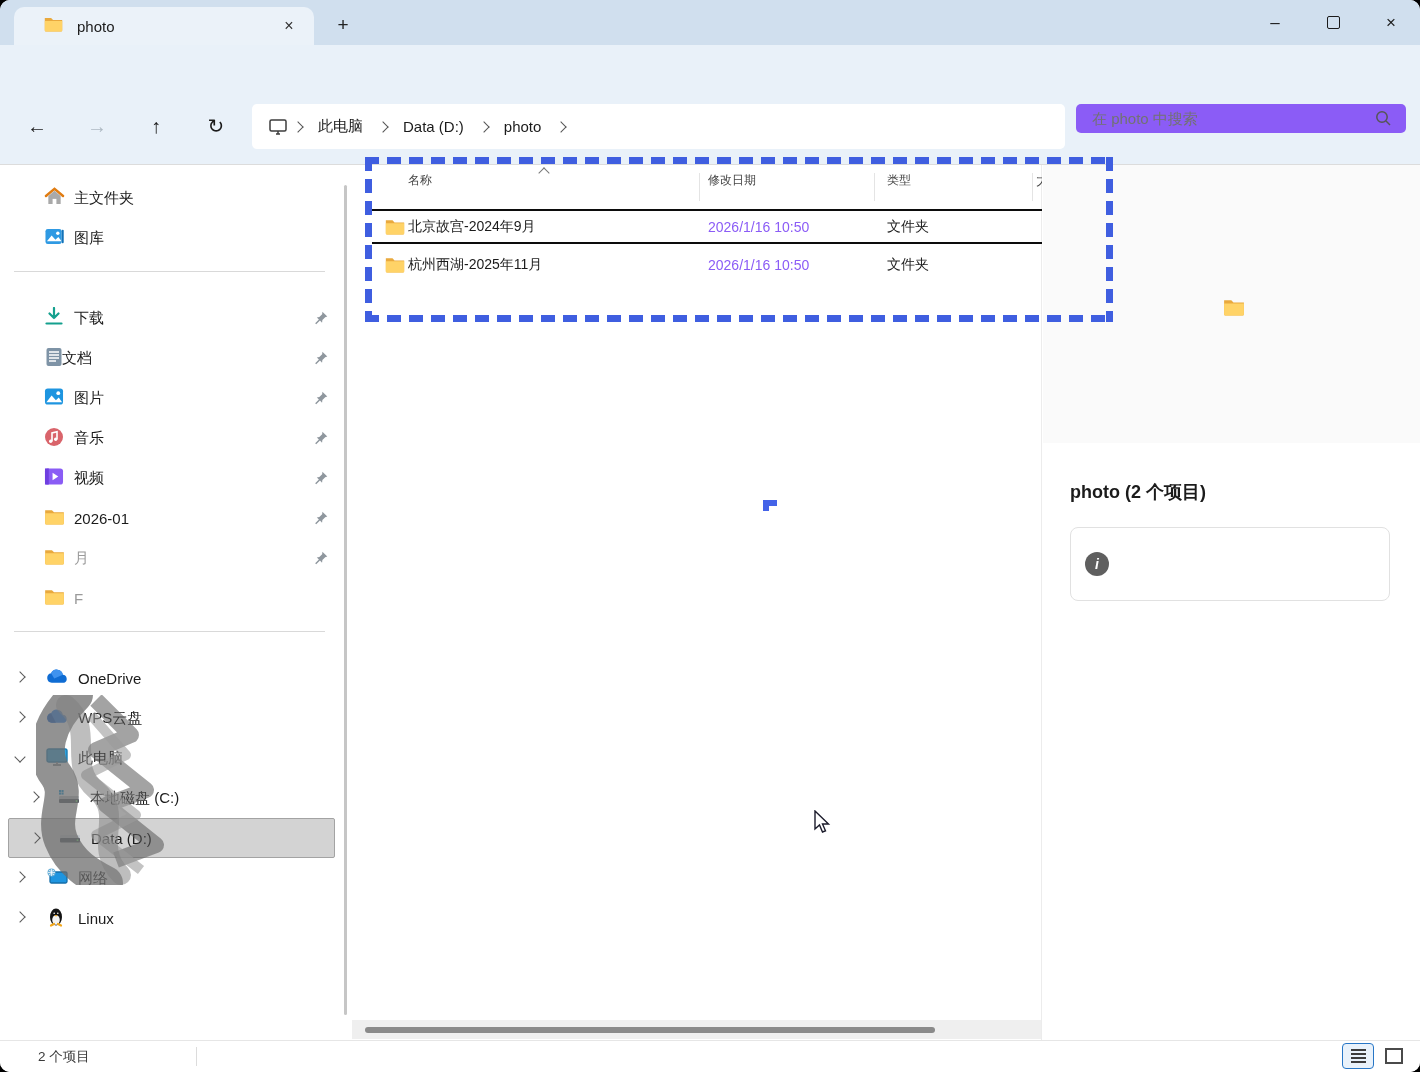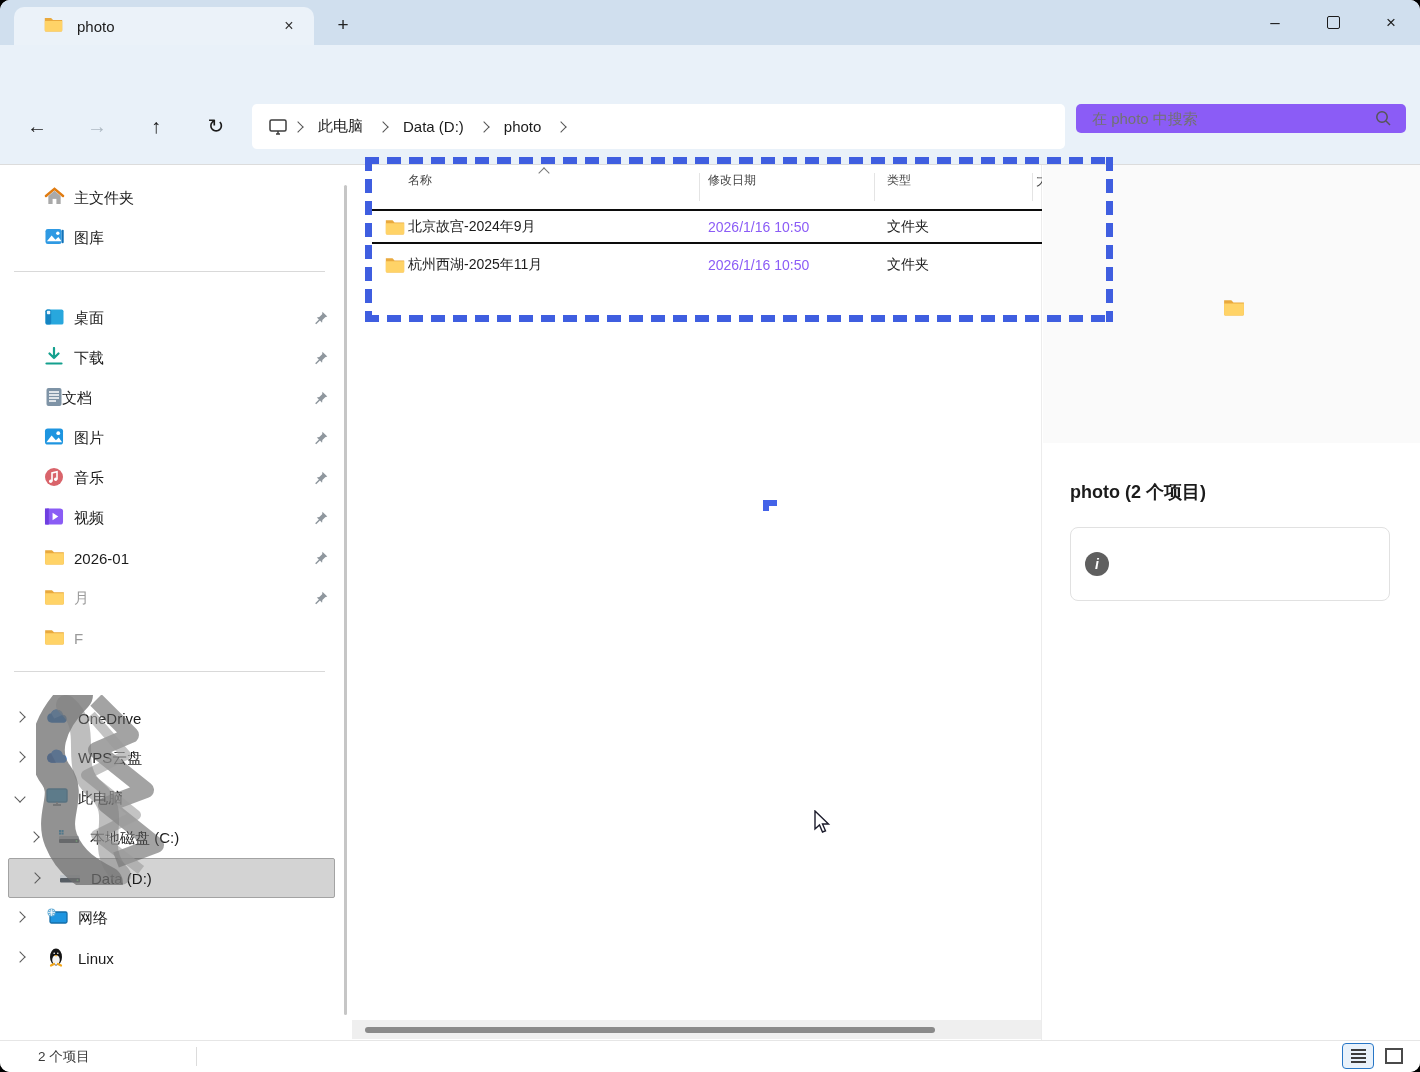--- a/index.html
+++ b/index.html
@@ -264,33 +264,20 @@
             <path d="M3 15l5-6 4 4.5 3-3 3.5 4.5z" fill="#fff"></path>
             <circle cx="14.5" cy="6.5" r="1.8" fill="#fff"></circle>
             <rect x="18.5" y="3" width="2.2" height="14" rx="1" fill="#1272b8"></rect>
           </svg>
       </span>
       <span class="lbl" style="margin-left:28px">图库</span>
     </div>
 
     <div class="side-div"></div>
 
-    <div class="side-item">
-      <span class="ficon" style="position:absolute;left:44px">
-        <svg width="21" height="18" viewBox="0 0 22 19">
-            <rect x="1.5" y="1.5" width="19" height="16" rx="2" fill="#28a7dd"></rect>
-            <rect x="1.5" y="1.5" width="6" height="16" rx="2" fill="#1584c2"></rect>
-            <rect x="3" y="3" width="3.5" height="3.5" rx="0.8" fill="#eaf6fd"></rect>
-          </svg>
-      </span>
-      <span class="lbl" style="margin-left:28px">桌面</span>
-      <span class="pin"><svg width="14" height="14" viewBox="0 0 12 12">
-            <path d="M7.2 0.6 L11.4 4.8 L9.6 5.4 L7.2 7.8 L6.9 10 L5.1 8.2 L1.9 11.4 L1 10.5 L4.2 7.3 L2.4 5.5 L4.6 5.2 L7 2.8 Z" fill="#8f979e"></path>
-          </svg></span>
-    </div>
 
     <div class="side-item">
       <span class="ficon" style="position:absolute;left:44px">
         <svg width="20" height="19" viewBox="0 0 20 19">
             <path d="M10 1v10M10 11l-4.5-4.5M10 11l4.5-4.5" stroke="#14a08e" stroke-width="2.2" fill="none" stroke-linecap="round"></path>
             <path d="M2.5 16.5h15" stroke="#14a08e" stroke-width="2.2" stroke-linecap="round"></path>
           </svg>
       </span>
       <span class="lbl" style="margin-left:28px">下载</span>
       <span class="pin"><svg width="14" height="14" viewBox="0 0 12 12">

